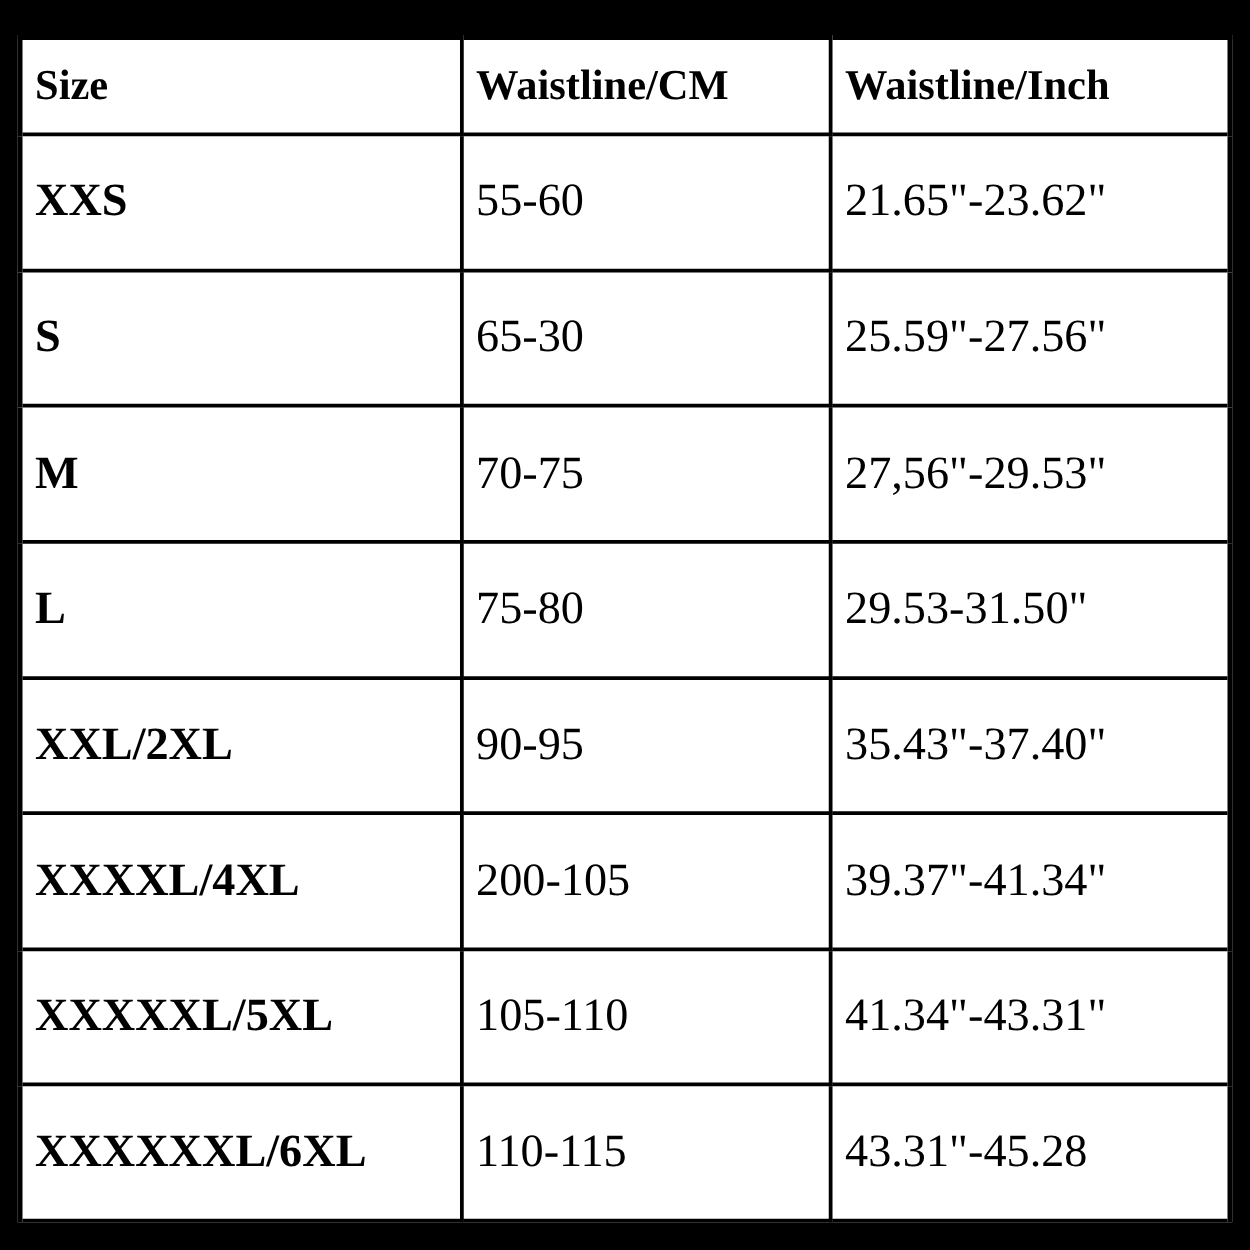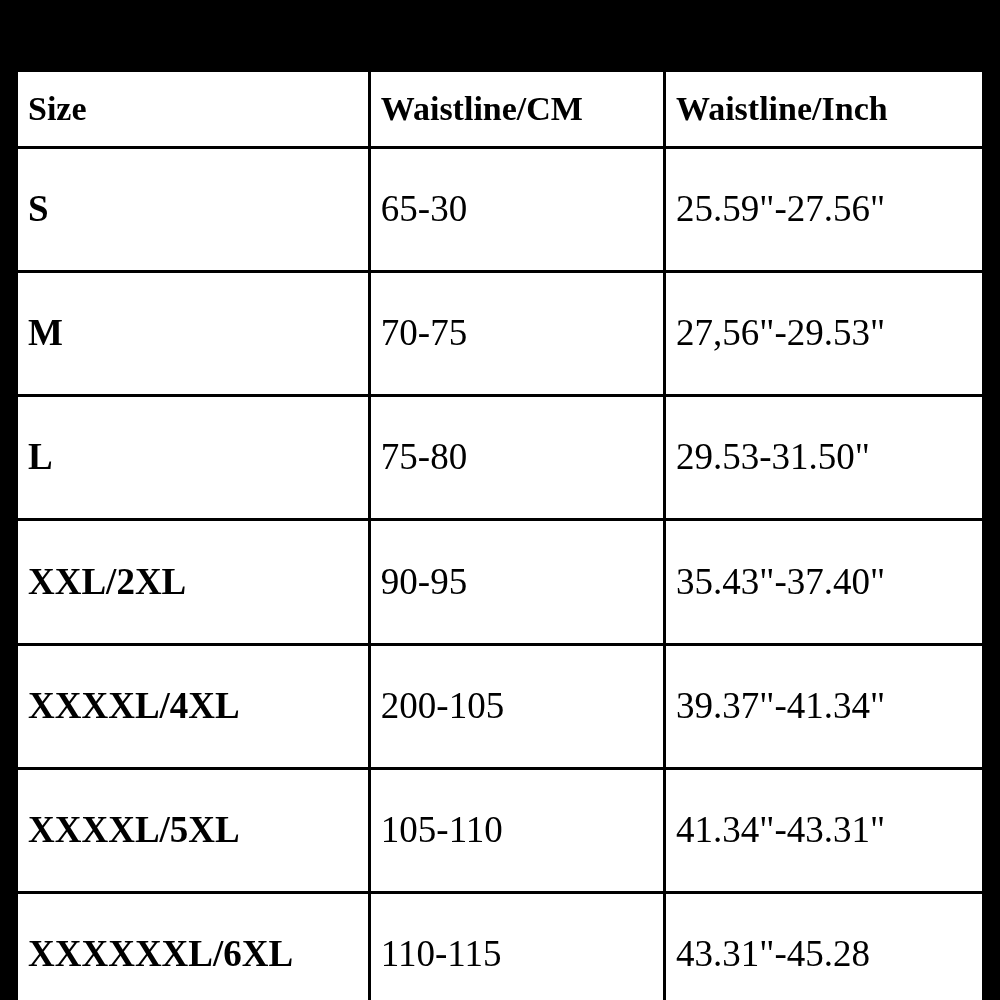--- a/index.html
+++ b/index.html
@@ -12,21 +12,20 @@
     height: 1000px;
     overflow: hidden;
     font-family: "Liberation Serif", serif;
   }
   .page {
     position: relative;
     width: 1000px;
     height: 784px;
     background: #000000;
     box-sizing: border-box;
-    margin-top: 40px;
   }
   .table-wrap {
     position: absolute;
     left: 14px;
     top: 28px;
     width: 972px;
     height: 950px;
     background: #ffffff;
     box-sizing: border-box;
     overflow: hidden;
@@ -87,20 +86,25 @@
       </colgroup>
       <thead>
         <tr>
           <th>Size</th>
           <th>Waistline/CM</th>
           <th>Waistline/Inch</th>
         </tr>
       </thead>
       <tbody>
         <tr>
+          <td class="size-cell">XXS</td>
+          <td>55-60</td>
+          <td>21.65"-23.62"</td>
+        </tr>
+        <tr>
           <td class="size-cell">S</td>
           <td>65-30</td>
           <td>25.59"-27.56"</td>
         </tr>
         <tr>
           <td class="size-cell">M</td>
           <td>70-75</td>
           <td>27,56"-29.53"</td>
         </tr>
         <tr>
@@ -112,21 +116,21 @@
           <td class="size-cell">XXL/2XL</td>
           <td>90-95</td>
           <td>35.43"-37.40"</td>
         </tr>
         <tr>
           <td class="size-cell">XXXXL/4XL</td>
           <td>200-105</td>
           <td>39.37"-41.34"</td>
         </tr>
         <tr>
-          <td class="size-cell">XXXXL/5XL</td>
+          <td class="size-cell">XXXXXL/5XL</td>
           <td>105-110</td>
           <td>41.34"-43.31"</td>
         </tr>
         <tr>
           <td class="size-cell">XXXXXXL/6XL</td>
           <td>110-115</td>
           <td>43.31"-45.28</td>
         </tr>
       </tbody>
     </table>

